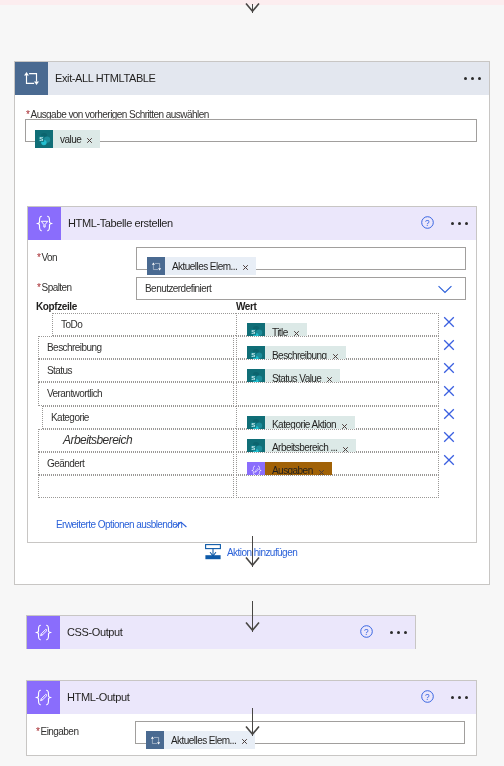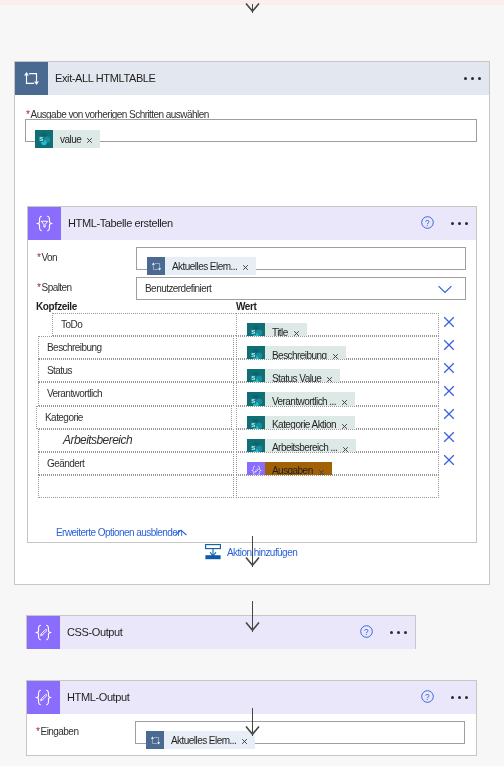--- a/index.html
+++ b/index.html
@@ -235,44 +235,24 @@
             </span>
           </div>
         </div>
         <div class="delx" style="left:415px;top:154.76px;"><svg width="12" height="12" viewBox="0 0 12 12" fill="none" xmlns="http://www.w3.org/2000/svg">
             <path d="M1.2 1.2 L10.8 10.8 M10.8 1.2 L1.2 10.8" stroke="#3a5fe0" stroke-width="1.3" stroke-linecap="butt"></path>
           </svg></div>
         <div class="tblcell" style="left:10px;top:175.39px;width:196px;height:23.13px;">
           <div style="position:absolute;left:8px;top:0;height:21.13px;line-height:21.13px;font-size:10px;letter-spacing:-0.55px;">Verantwortlich</div>
         </div>
         <div class="tblcell" style="left:208px;top:175.39px;width:203px;height:23.13px;"></div>
-        <div class="token" style="left:219px;top:177.39px;">
-          <div class="tokicon" style="background:transparent;display:flex;align-items:center;justify-content:center;">
-            <svg width="18" height="18" viewBox="0 0 18 18" fill="none" xmlns="http://www.w3.org/2000/svg">
-              <rect x="0" y="0" width="18" height="18" fill="#106e77"></rect>
-              <circle cx="9.1" cy="6.1" r="3.1" fill="#0c646e"></circle>
-              <circle cx="12.0" cy="9.6" r="3.2" fill="#1d8c99"></circle>
-              <circle cx="8.9" cy="12.6" r="2.7" fill="#22bfd0"></circle>
-              <rect x="3.6" y="6.1" width="5.5" height="5.8" fill="#0f7a84"></rect>
-              <text x="6.35" y="11.05" text-anchor="middle" font-family="Liberation Sans, sans-serif" font-size="6.1" font-weight="bold" fill="#c9ecf1">S</text>
-            </svg>
-          </div>
-          <div class="tokbody" style="background:#dce9e7;">
-            <span class="toktxt">Verantwortlich ...</span>
-            <span class="tokx">
-              <svg width="7" height="7" viewBox="0 0 7 7" fill="none" xmlns="http://www.w3.org/2000/svg">
-                <path d="M1.2 1.2 L5.8 5.8 M5.8 1.2 L1.2 5.8" stroke="#4a3b3a" stroke-width="1" stroke-linecap="butt"></path>
-              </svg>
-            </span>
-          </div>
-        </div>
         <div class="delx" style="left:415px;top:177.89px;"><svg width="12" height="12" viewBox="0 0 12 12" fill="none" xmlns="http://www.w3.org/2000/svg">
             <path d="M1.2 1.2 L10.8 10.8 M10.8 1.2 L1.2 10.8" stroke="#3a5fe0" stroke-width="1.3" stroke-linecap="butt"></path>
           </svg></div>
-        <div class="tblcell" style="left:8px;top:198.51999999999998px;width:196px;height:23.13px;">
+        <div class="tblcell" style="left:14px;top:198.51999999999998px;width:196px;height:23.13px;">
           <div style="position:absolute;left:8px;top:0;height:21.13px;line-height:21.13px;font-size:10px;letter-spacing:-0.55px;">Kategorie</div>
         </div>
         <div class="tblcell" style="left:208px;top:198.51999999999998px;width:203px;height:23.13px;"></div>
         <div class="token" style="left:219px;top:200.51999999999998px;">
           <div class="tokicon" style="background:transparent;display:flex;align-items:center;justify-content:center;">
             <svg width="18" height="18" viewBox="0 0 18 18" fill="none" xmlns="http://www.w3.org/2000/svg">
               <rect x="0" y="0" width="18" height="18" fill="#106e77"></rect>
               <circle cx="9.1" cy="6.1" r="3.1" fill="#0c646e"></circle>
               <circle cx="12.0" cy="9.6" r="3.2" fill="#1d8c99"></circle>
               <circle cx="8.9" cy="12.6" r="2.7" fill="#22bfd0"></circle>
@@ -343,21 +323,21 @@
                 <path d="M1.2 1.2 L5.8 5.8 M5.8 1.2 L1.2 5.8" stroke="#4a3b3a" stroke-width="1" stroke-linecap="butt"></path>
               </svg>
             </span>
           </div>
         </div>
         <div class="delx" style="left:415px;top:247.28px;"><svg width="12" height="12" viewBox="0 0 12 12" fill="none" xmlns="http://www.w3.org/2000/svg">
             <path d="M1.2 1.2 L10.8 10.8 M10.8 1.2 L1.2 10.8" stroke="#3a5fe0" stroke-width="1.3" stroke-linecap="butt"></path>
           </svg></div>
         <div class="tblcell" style="left:10px;top:267.90999999999997px;width:196px;height:23.13px;"></div>
         <div class="tblcell" style="left:208px;top:267.90999999999997px;width:203px;height:23.13px;"></div>
-        <div class="bluelink" style="left:12px;top:320px;padding-left:16px;"><span>Erweiterte Optionen ausblenden</span><span style="position:absolute;left:135px;top:0px;"><svg width="12" height="7" viewBox="0 0 12 7" fill="none" xmlns="http://www.w3.org/2000/svg">
+        <div class="bluelink" style="left:12px;top:312px;padding-left:16px;"><span>Erweiterte Optionen ausblenden</span><span style="position:absolute;left:135px;top:0px;"><svg width="12" height="7" viewBox="0 0 12 7" fill="none" xmlns="http://www.w3.org/2000/svg">
               <path d="M1 5.6 L6 1.2 L11 5.6" stroke="#2b5fd9" stroke-width="1.1" fill="none" stroke-linecap="square"></path>
             </svg></span></div>
       </div>
       <div style="position:absolute;left:190px;top:482px;display:flex;align-items:center;gap:6px;">
         <span style="display:flex;">
           <svg width="16" height="16" viewBox="0 0 16 16" fill="none" xmlns="http://www.w3.org/2000/svg">
             <rect x="0.6" y="0.6" width="14.8" height="4.0" stroke="#0e5aa8" stroke-width="1.1" fill="none"></rect>
             <rect x="0.4" y="11.2" width="15.2" height="4.0" fill="#0e5aa8"></rect>
             <path d="M8 4.7 V11.7" stroke="#0e5aa8" stroke-width="1.05"></path>
             <path d="M5.3 8.5 L8 11.9 L10.7 8.5" stroke="#0e5aa8" stroke-width="1.05" fill="none" stroke-linecap="round" stroke-linejoin="round"></path>

